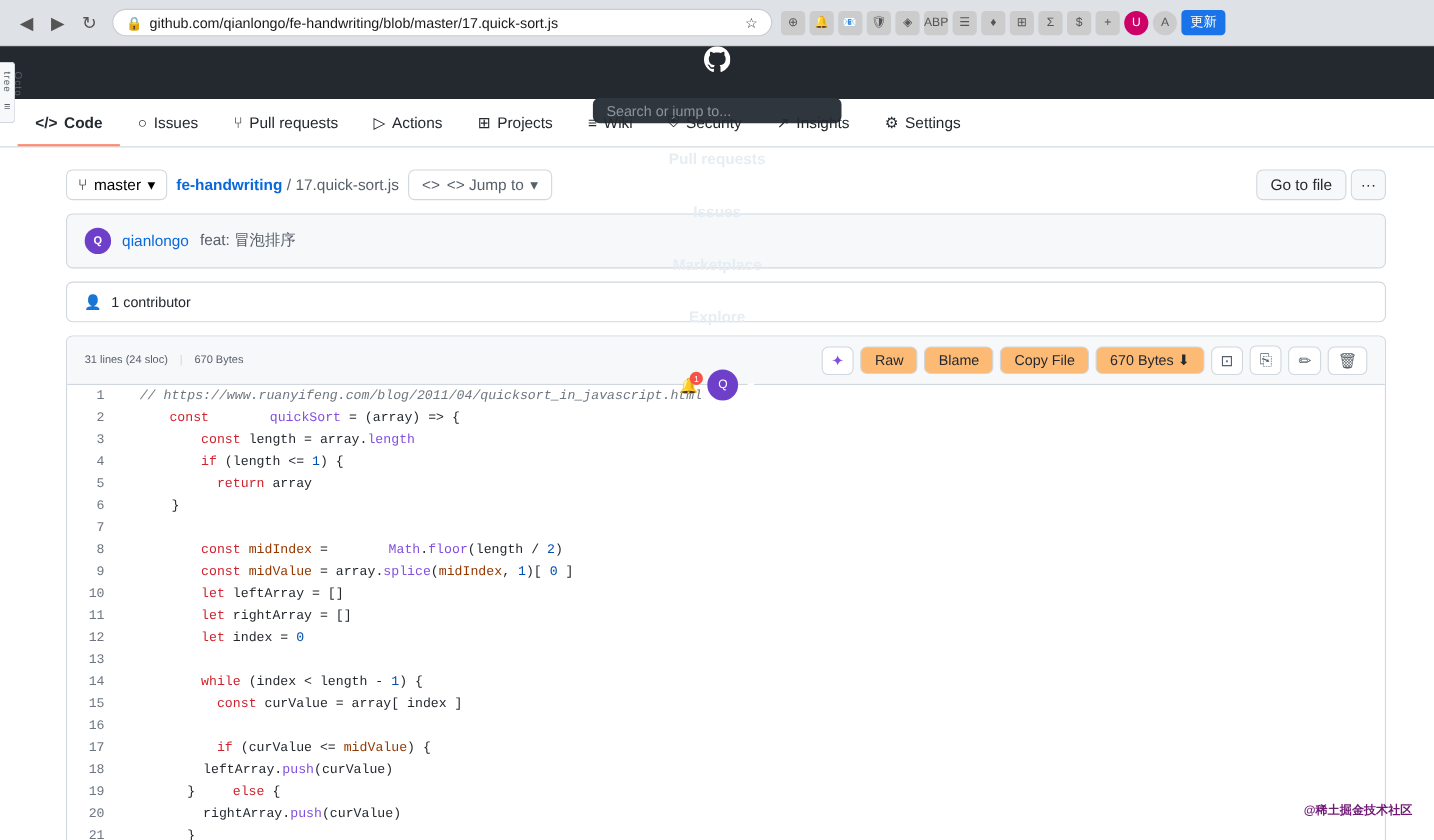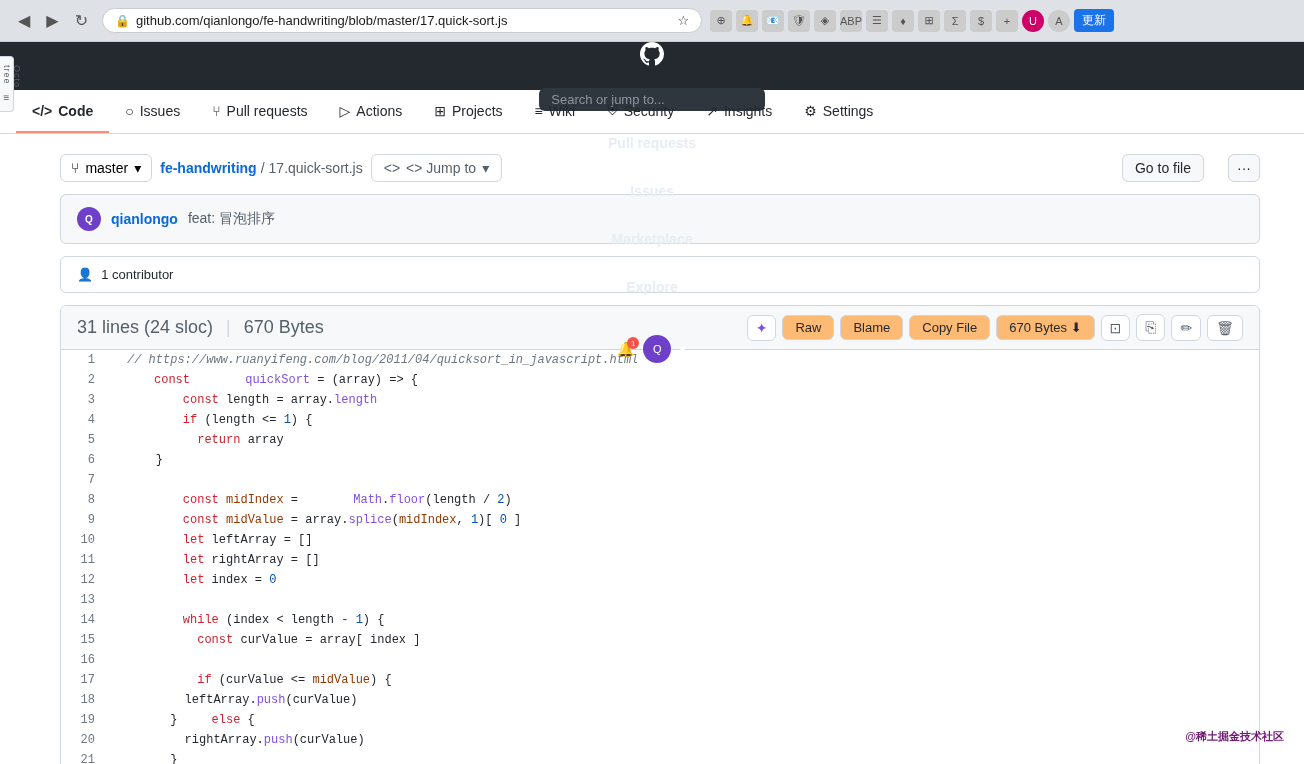--- a/index.html
+++ b/index.html
@@ -31,41 +31,41 @@
 
     
     .file-path-bar { display: flex; align-items: center; justify-content: space-between; margin-bottom: 12px; }
     .file-path-left { display: flex; align-items: center; gap: 8px; }
     .branch-selector { display: flex; align-items: center; gap: 6px; background: #fff; border: 1px solid #d0d7de; border-radius: 6px; padding: 5px 10px; font-size: 14px; cursor: pointer; }
     .breadcrumb-path { display: flex; align-items: center; gap: 4px; font-size: 14px; }
     .breadcrumb-repo { color: #0969da; font-weight: 600; cursor: pointer; }
     .breadcrumb-sep { color: #57606a; }
     .breadcrumb-file { color: #57606a; }
     .jump-to { display: flex; align-items: center; gap: 6px; background: #fff; border: 1px solid #d0d7de; border-radius: 6px; padding: 5px 12px; font-size: 14px; cursor: pointer; color: #57606a; }
-    .file-path-right { display: flex; align-items: center; gap: 24px; }
+    .file-path-right { display: flex; align-items: center; gap: 4px; }
     .go-to-file-btn { background: #f6f8fa; border: 1px solid #d0d7de; border-radius: 6px; padding: 5px 12px; font-size: 14px; cursor: pointer; color: #24292f; font-weight: 500; }
     .more-btn { background: #f6f8fa; border: 1px solid #d0d7de; border-radius: 6px; padding: 5px 8px; font-size: 14px; cursor: pointer; color: #24292f; }
 
     
     .commit-info { border: 1px solid #d0d7de; border-radius: 6px; padding: 12px 16px; margin-bottom: 12px; display: flex; align-items: center; justify-content: space-between; background: #f6f8fa; }
     .commit-left { display: flex; align-items: center; gap: 10px; }
     .avatar { width: 24px; height: 24px; border-radius: 50%; background: #6e40c9; display: flex; align-items: center; justify-content: center; color: white; font-size: 10px; font-weight: bold; }
-    .commit-author { font-weight: 700; color: #0969da; cursor: pointer; }
+    .commit-author { font-weight: 400; color: #0969da; cursor: pointer; }
     .commit-msg { color: #57606a; }
     .commit-right { display: flex; align-items: center; gap: 12px; font-size: 13px; color: #57606a; }
     .commit-hash { color: #0969da; cursor: pointer; font-family: 'SFMono-Regular', Consolas, monospace; }
     .history-link { display: flex; align-items: center; gap: 4px; color: #0969da; cursor: pointer; }
 
     
     .contributor-bar { border: 1px solid #d0d7de; border-radius: 6px; padding: 10px 16px; margin-bottom: 12px; display: flex; align-items: center; gap: 8px; font-size: 13px; color: #24292f; }
 
     
     .file-viewer { border: 1px solid #d0d7de; border-radius: 6px; overflow: hidden; }
     .file-viewer-header { display: flex; align-items: center; justify-content: space-between; padding: 8px 16px; background: #f6f8fa; border-bottom: 1px solid #d0d7de; }
-    .file-stats { font-size: 18px; color: #57606a; }
+    .file-stats { font-size: 10px; color: #57606a; }
     .file-stats-sep { margin: 0 8px; color: #d0d7de; }
     .file-actions { display: flex; align-items: center; gap: 6px; }
     .copilot-btn { background: #fff; border: 1px solid #d0d7de; border-radius: 6px; padding: 4px 8px; cursor: pointer; font-size: 12px; display: flex; align-items: center; gap: 4px; }
     .file-action-btn { background: #fdba74; border: 1px solid #d0d7de; border-radius: 6px; padding: 4px 12px; cursor: pointer; font-size: 13px; color: #24292f; }
     .file-action-icon { background: #fff; border: 1px solid #d0d7de; border-radius: 6px; padding: 4px 8px; cursor: pointer; font-size: 14px; color: #57606a; }
 
     
     .code-table { width: 100%; border-collapse: collapse; font-family: 'SFMono-Regular', Consolas, 'Liberation Mono', Menlo, monospace; font-size: 12px; line-height: 20px; }
     .line-num { width: 50px; text-align: right; padding: 0 16px 0 0; color: #6e7781; user-select: none; vertical-align: top; cursor: pointer; }
     .line-code { padding: 0 16px; color: #24292f; white-space: pre; }

